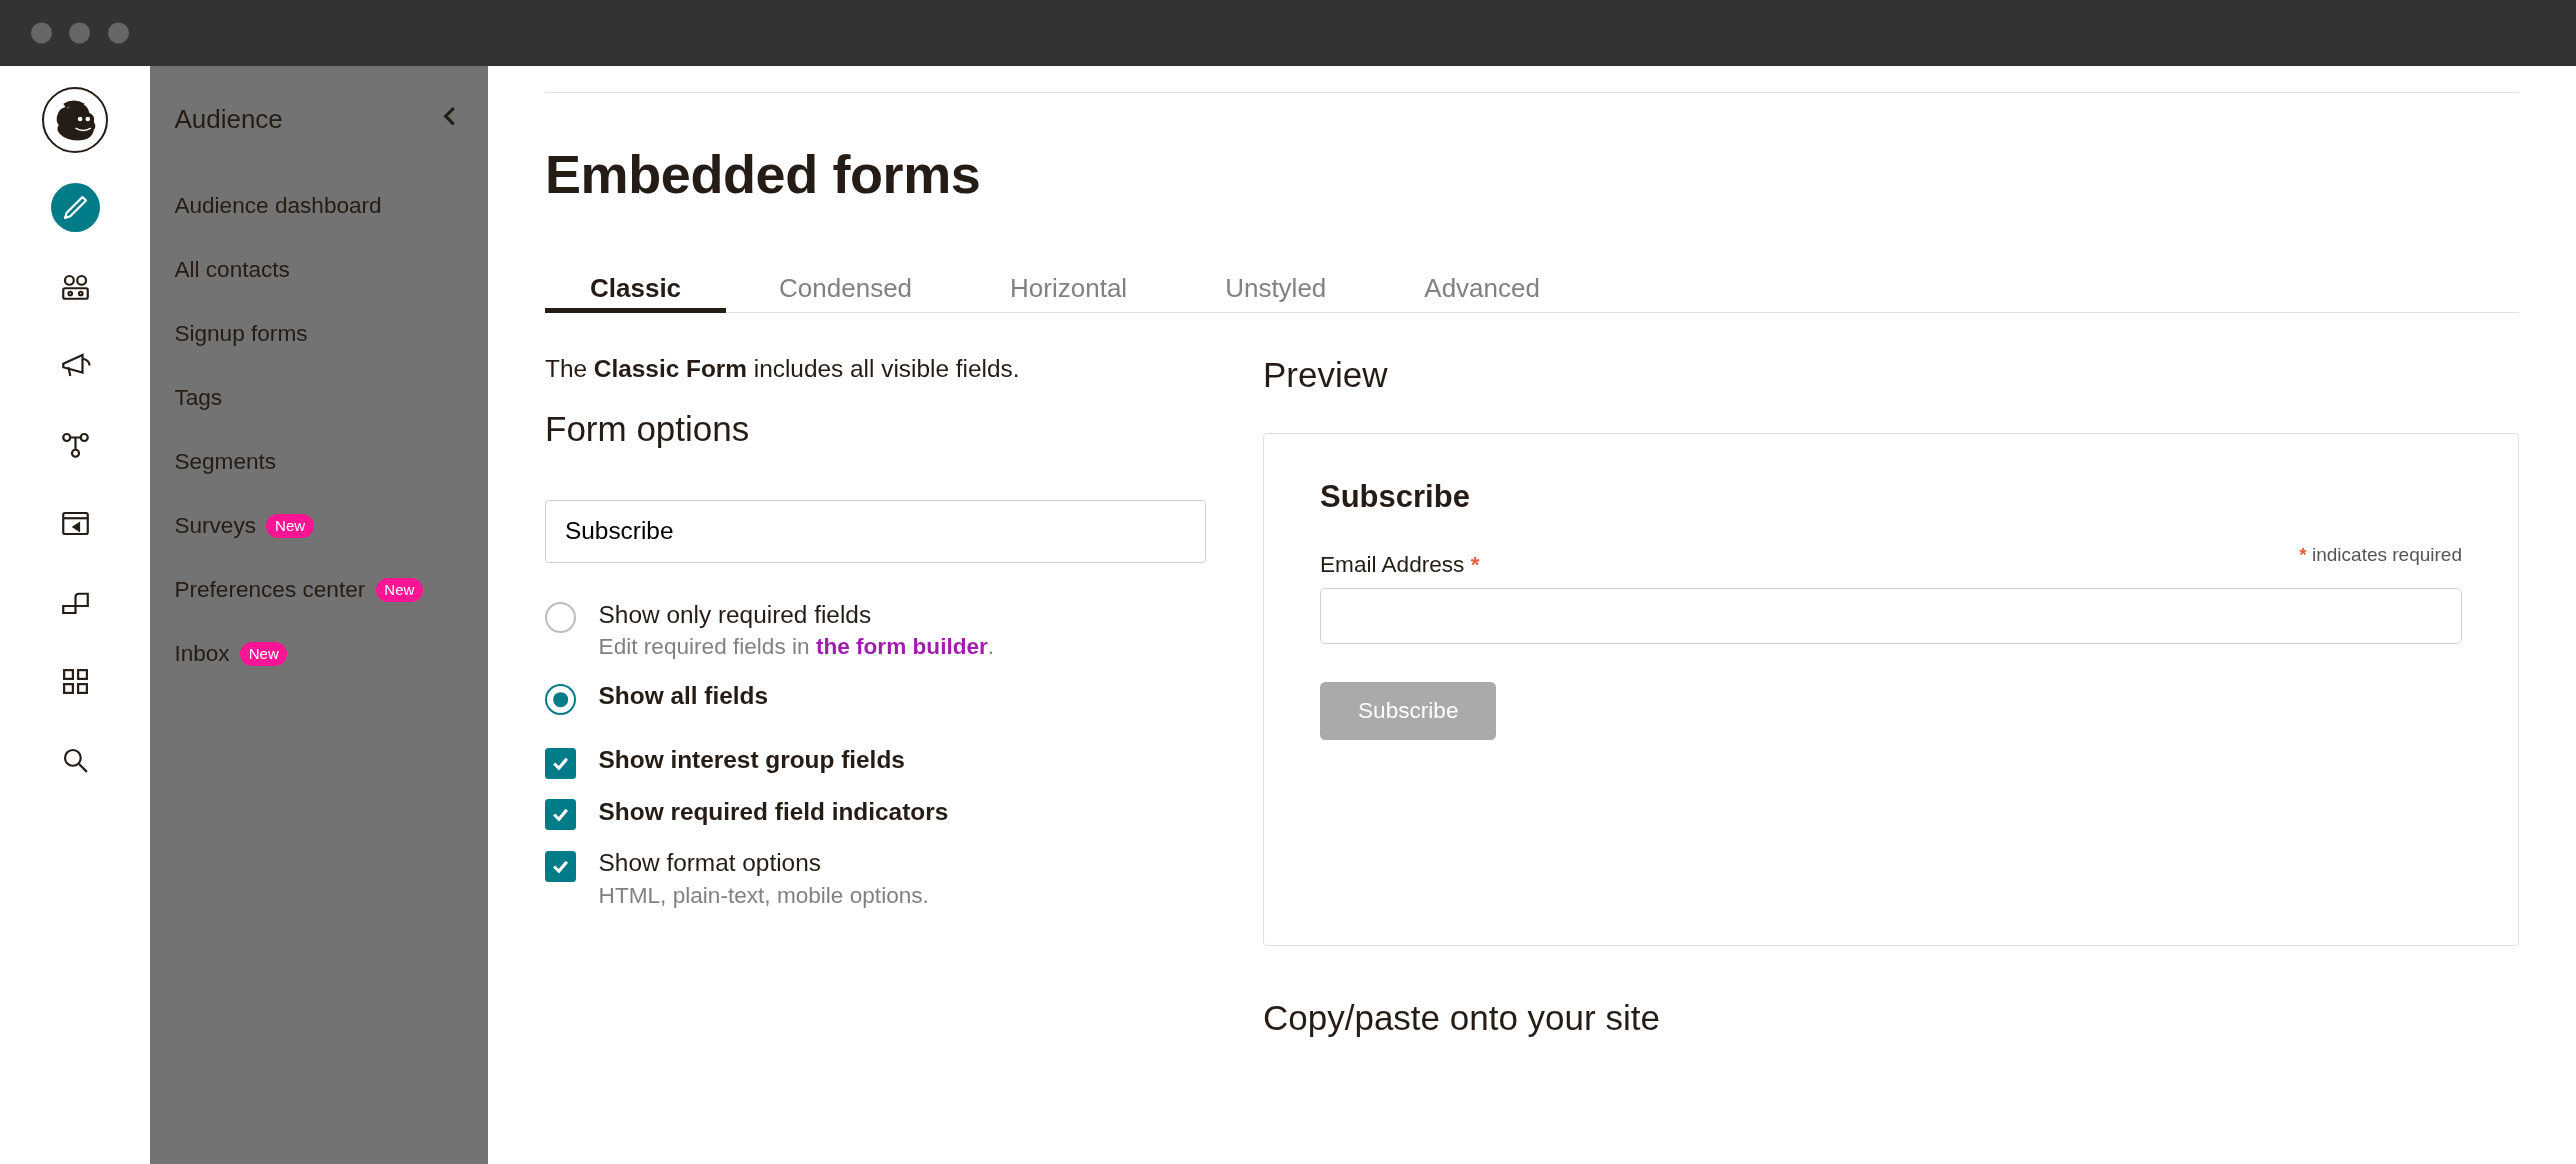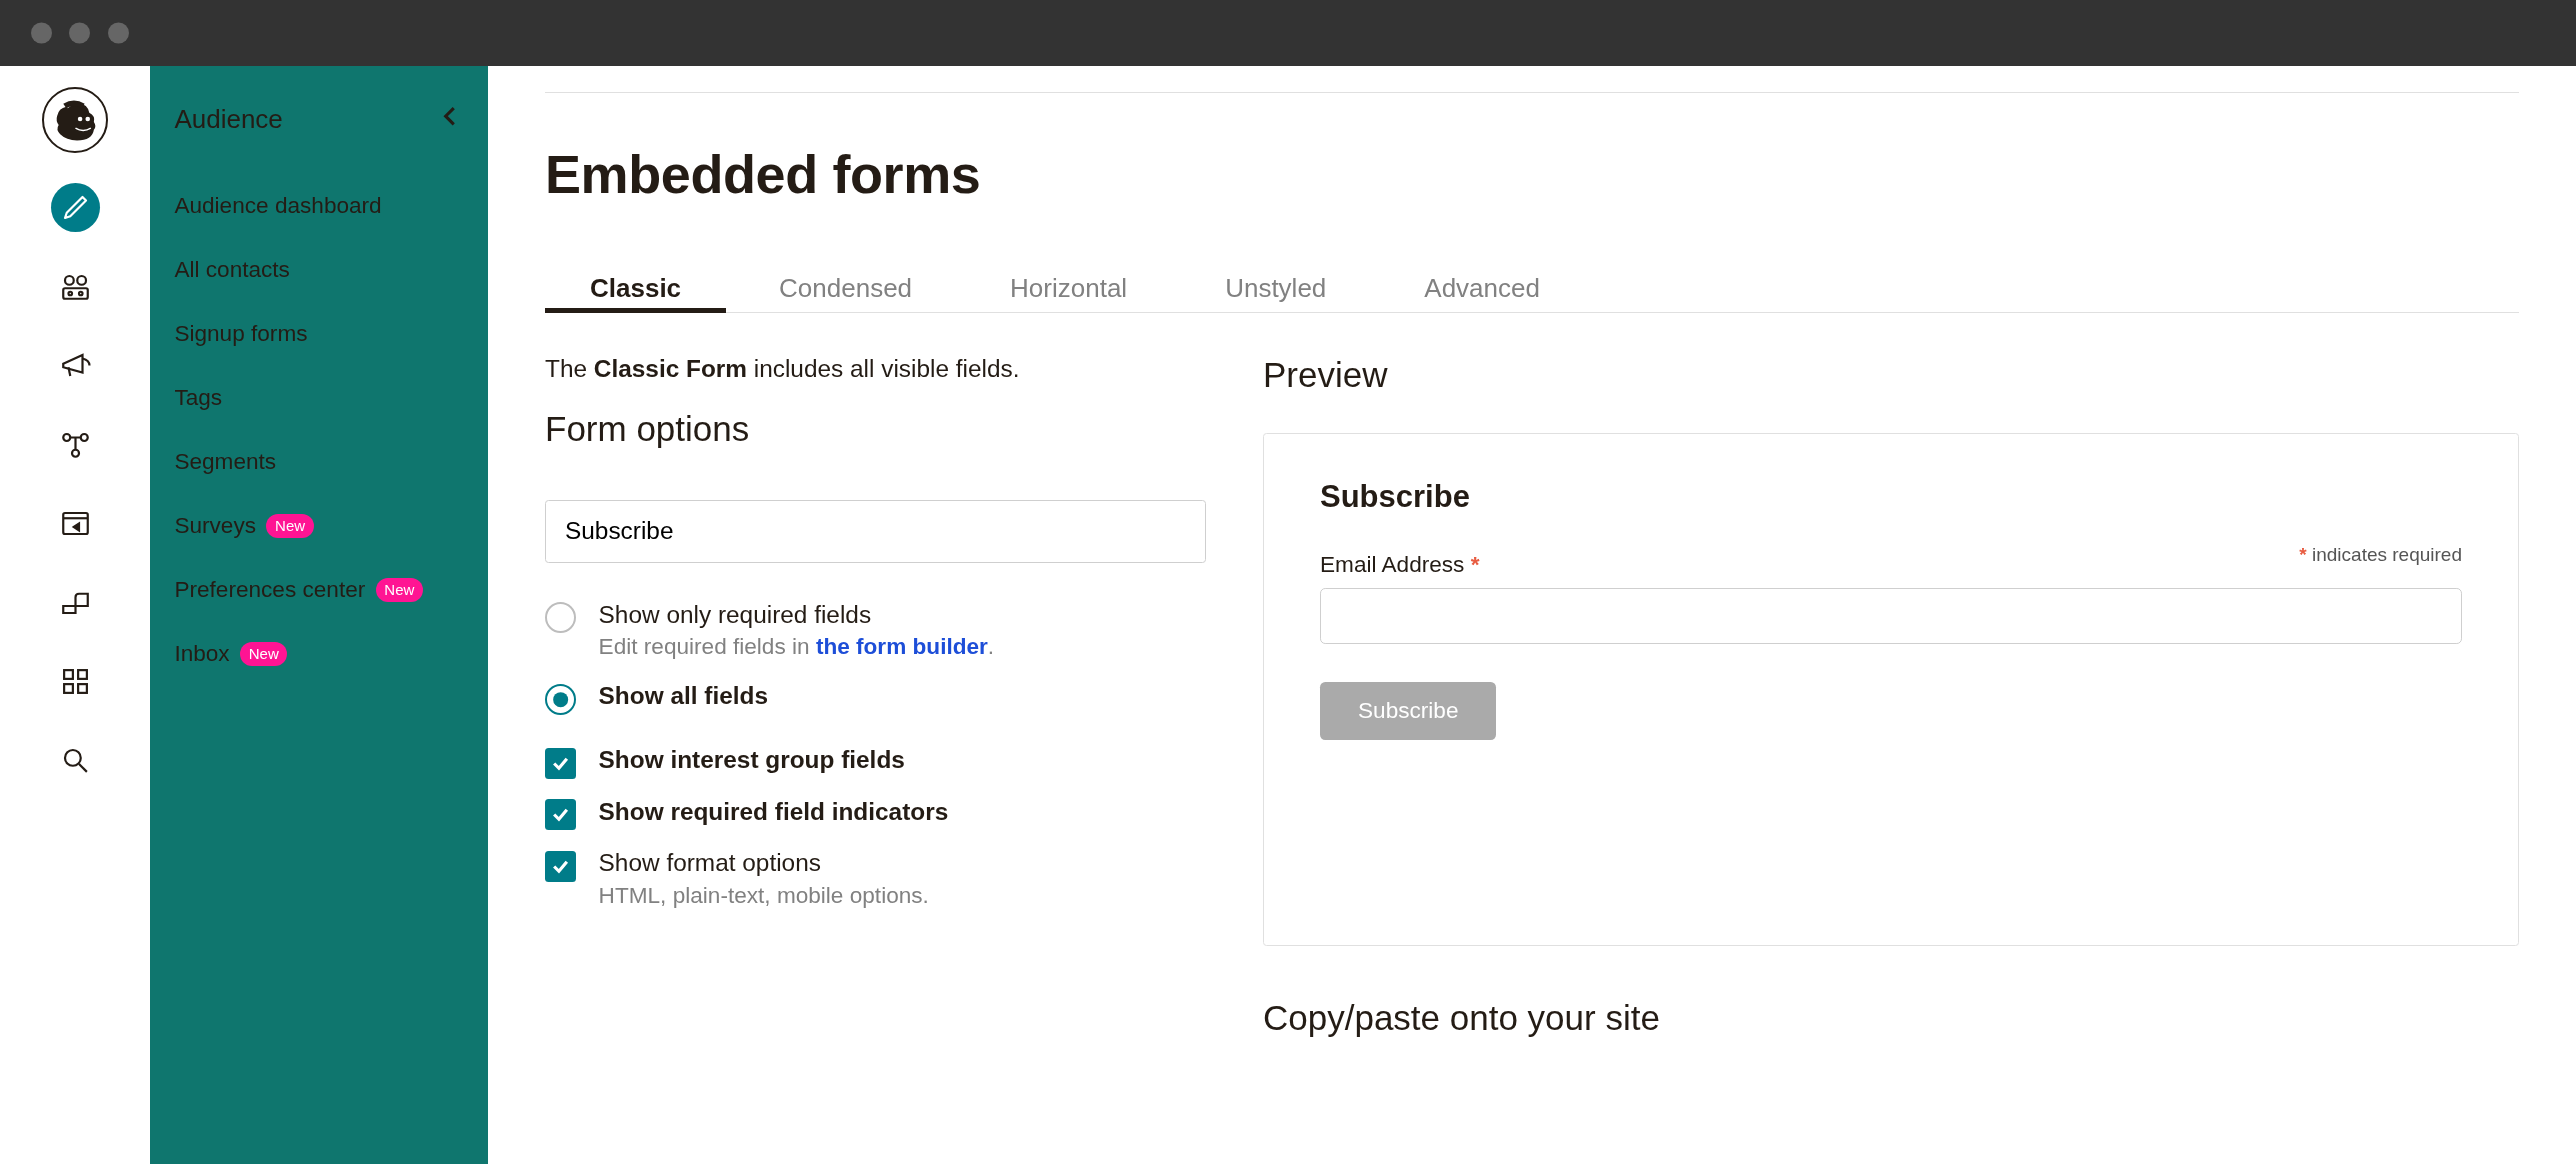--- a/index.html
+++ b/index.html
@@ -66,21 +66,21 @@
   }
   .rail-item svg { width: 35px; height: 35px; fill: none; stroke: #241c15; stroke-width: 2.5; }
   .rail-item.active {
     background: #007c89;
   }
   .rail-item.active svg { stroke: #fff; }
 
   
   .sidebar {
     width: 338px;
-    background: #0f766e;
+    background: #737373;
     padding-top: 15.7px;
   }
   .sidebar-header {
     display: flex;
     align-items: center;
     justify-content: space-between;
     padding: 22.6px 30px 22.6px 24.4px;
     font-size: 26px;
   }
   .sidebar-title { font-weight: 500; }
@@ -206,21 +206,21 @@
   }
   .opt-label {
     font-size: 24.4px;
   }
   .opt-label.bold { font-weight: 600; }
   .opt-sub {
     font-size: 22.6px;
     color: #818181;
     margin-top: 5.2px;
   }
-  .opt-sub a { color: #1d4ed8; text-decoration: none; font-weight: 600; }
+  .opt-sub a { color: #a21caf; text-decoration: none; font-weight: 600; }
 
   .title-input {
     width: 100%;
     height: 63px;
     border: 1.7px solid #cfcfcf;
     border-radius: 3.5px;
     font-size: 24.4px;
     padding: 0 19px;
     margin-top: 8.7px;
     margin-bottom: 38px;

